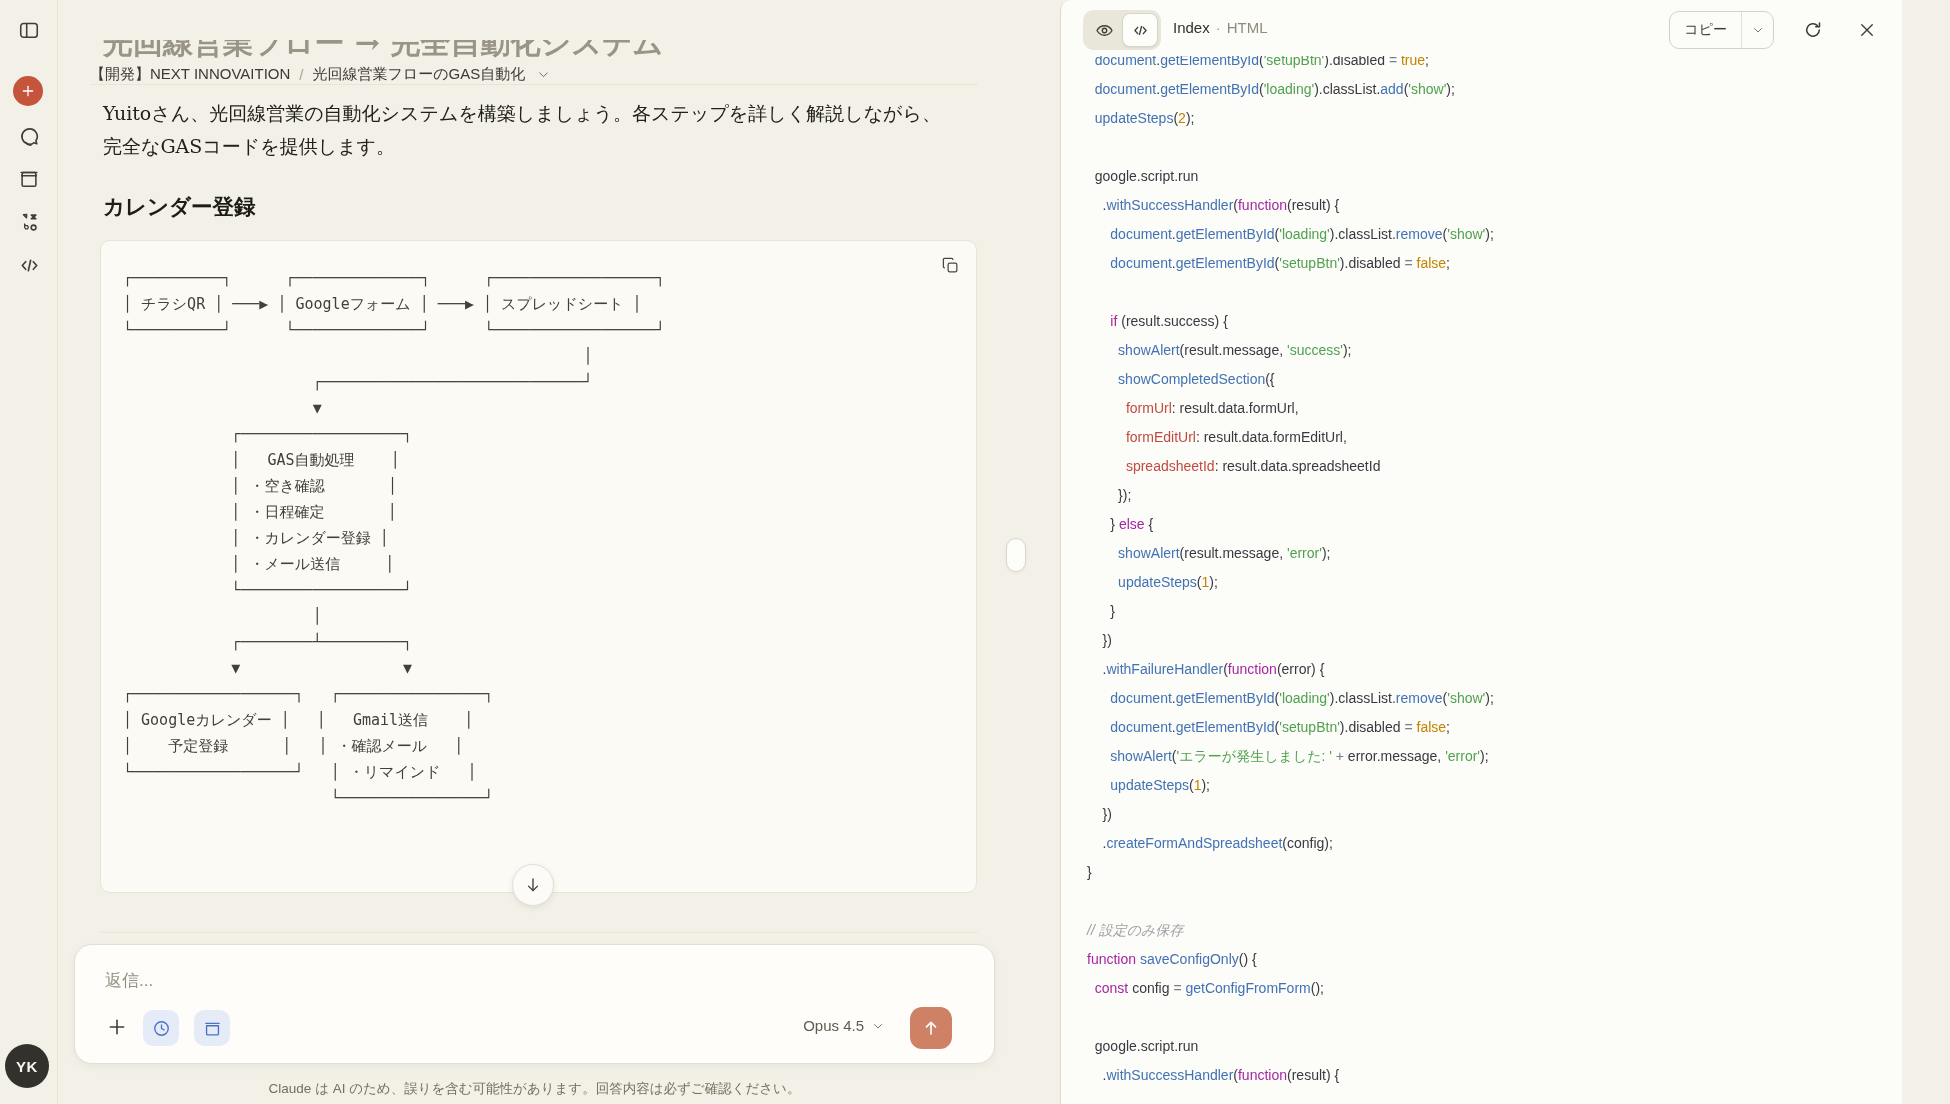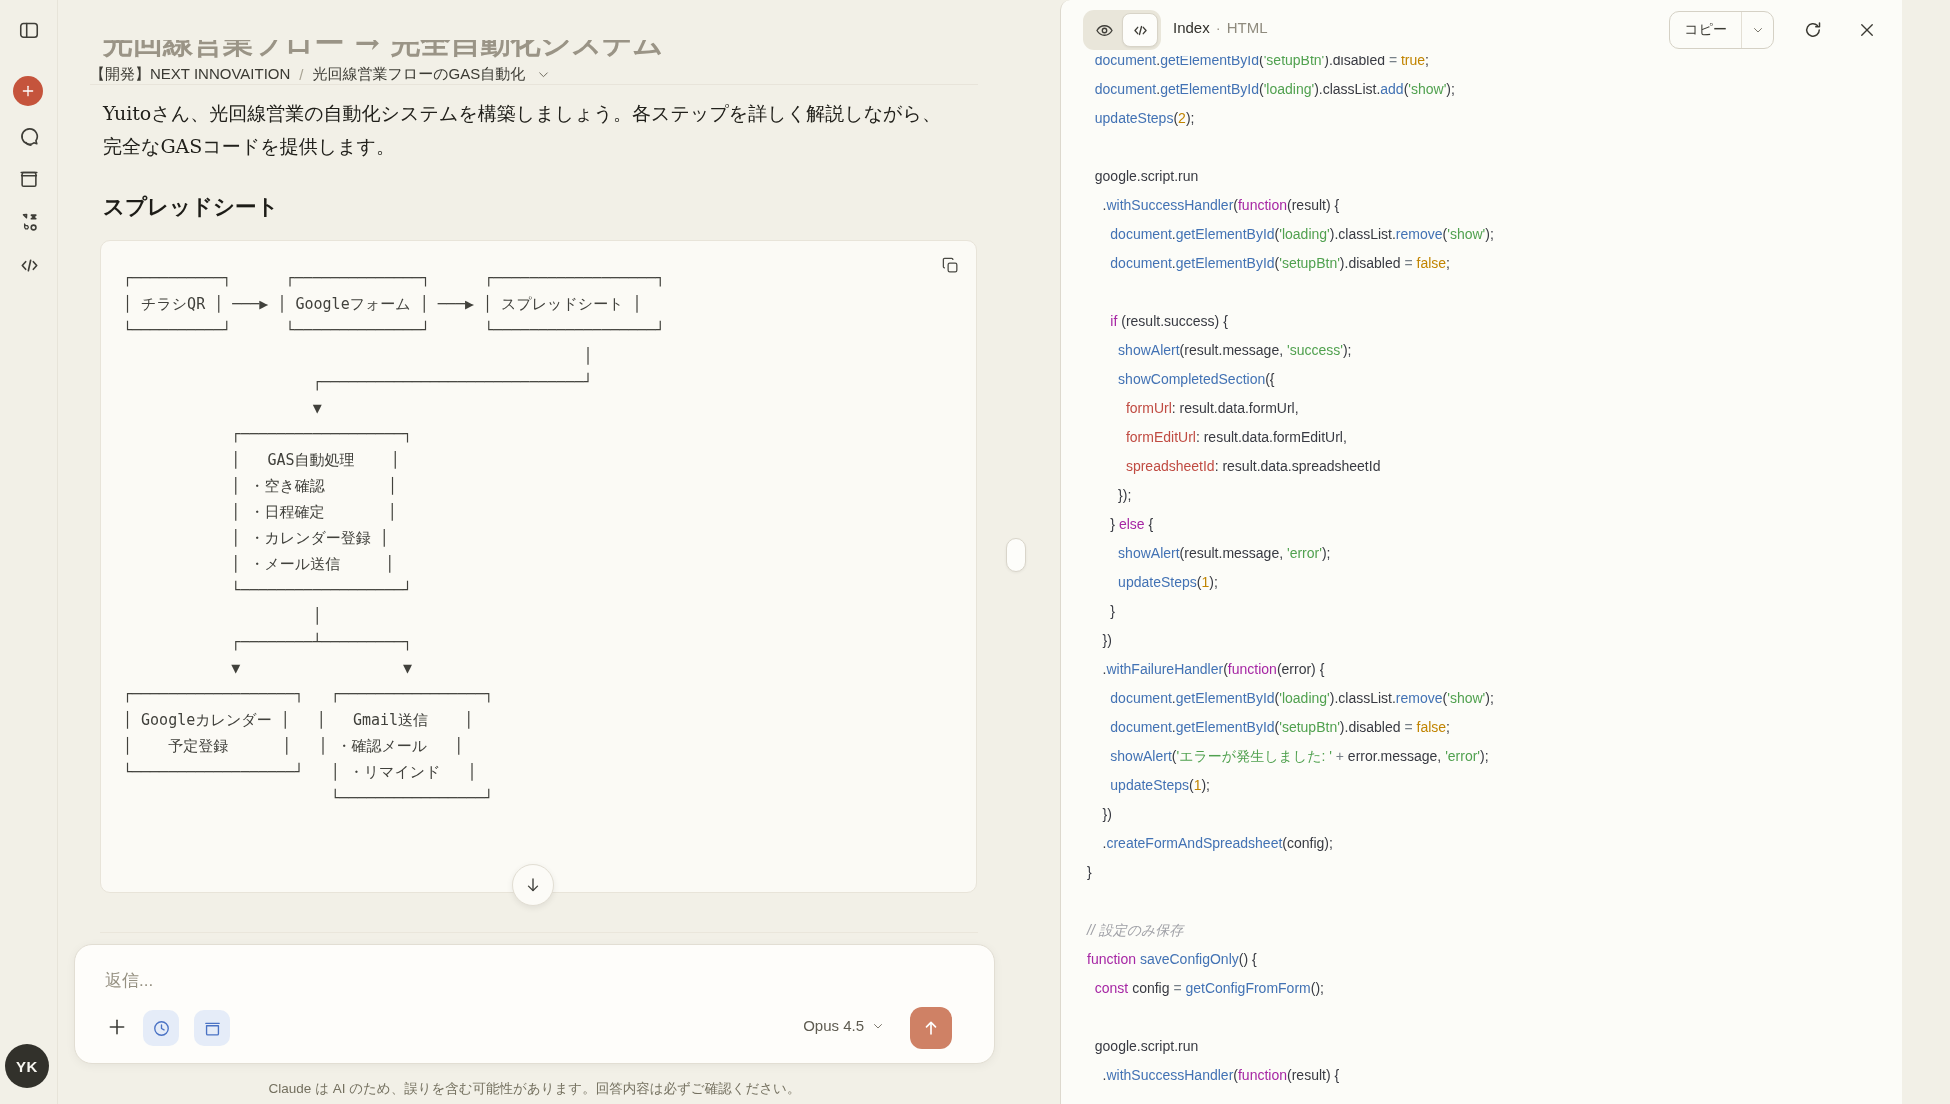--- a/index.html
+++ b/index.html
@@ -162,21 +162,21 @@
       </svg>
   </span>
 </div>
 
 <div class="clip-head">
   <div class="inner">光回線営業フロー → 完全自動化システム</div>
 </div>
 <div class="hr1"></div>
 
 <div class="intro">Yuitoさん、光回線営業の自動化システムを構築しましょう。各ステップを詳しく解説しながら、完全なGASコードを提供します。</div>
-<div class="sect-head">スプレッドシート</div>
+<div class="sect-head">カレンダー登録</div>
 
 <div class="diagram-card">
   <pre>┌──────────┐      ┌──────────────┐      ┌──────────────────┐
 │ チラシQR │ ───▶ │ Googleフォーム │ ───▶ │ スプレッドシート │
 └──────────┘      └──────────────┘      └──────────────────┘
                                                    │
                      ┌─────────────────────────────┘
                      ▼
             ┌──────────────────┐
             │   GAS自動処理    │

